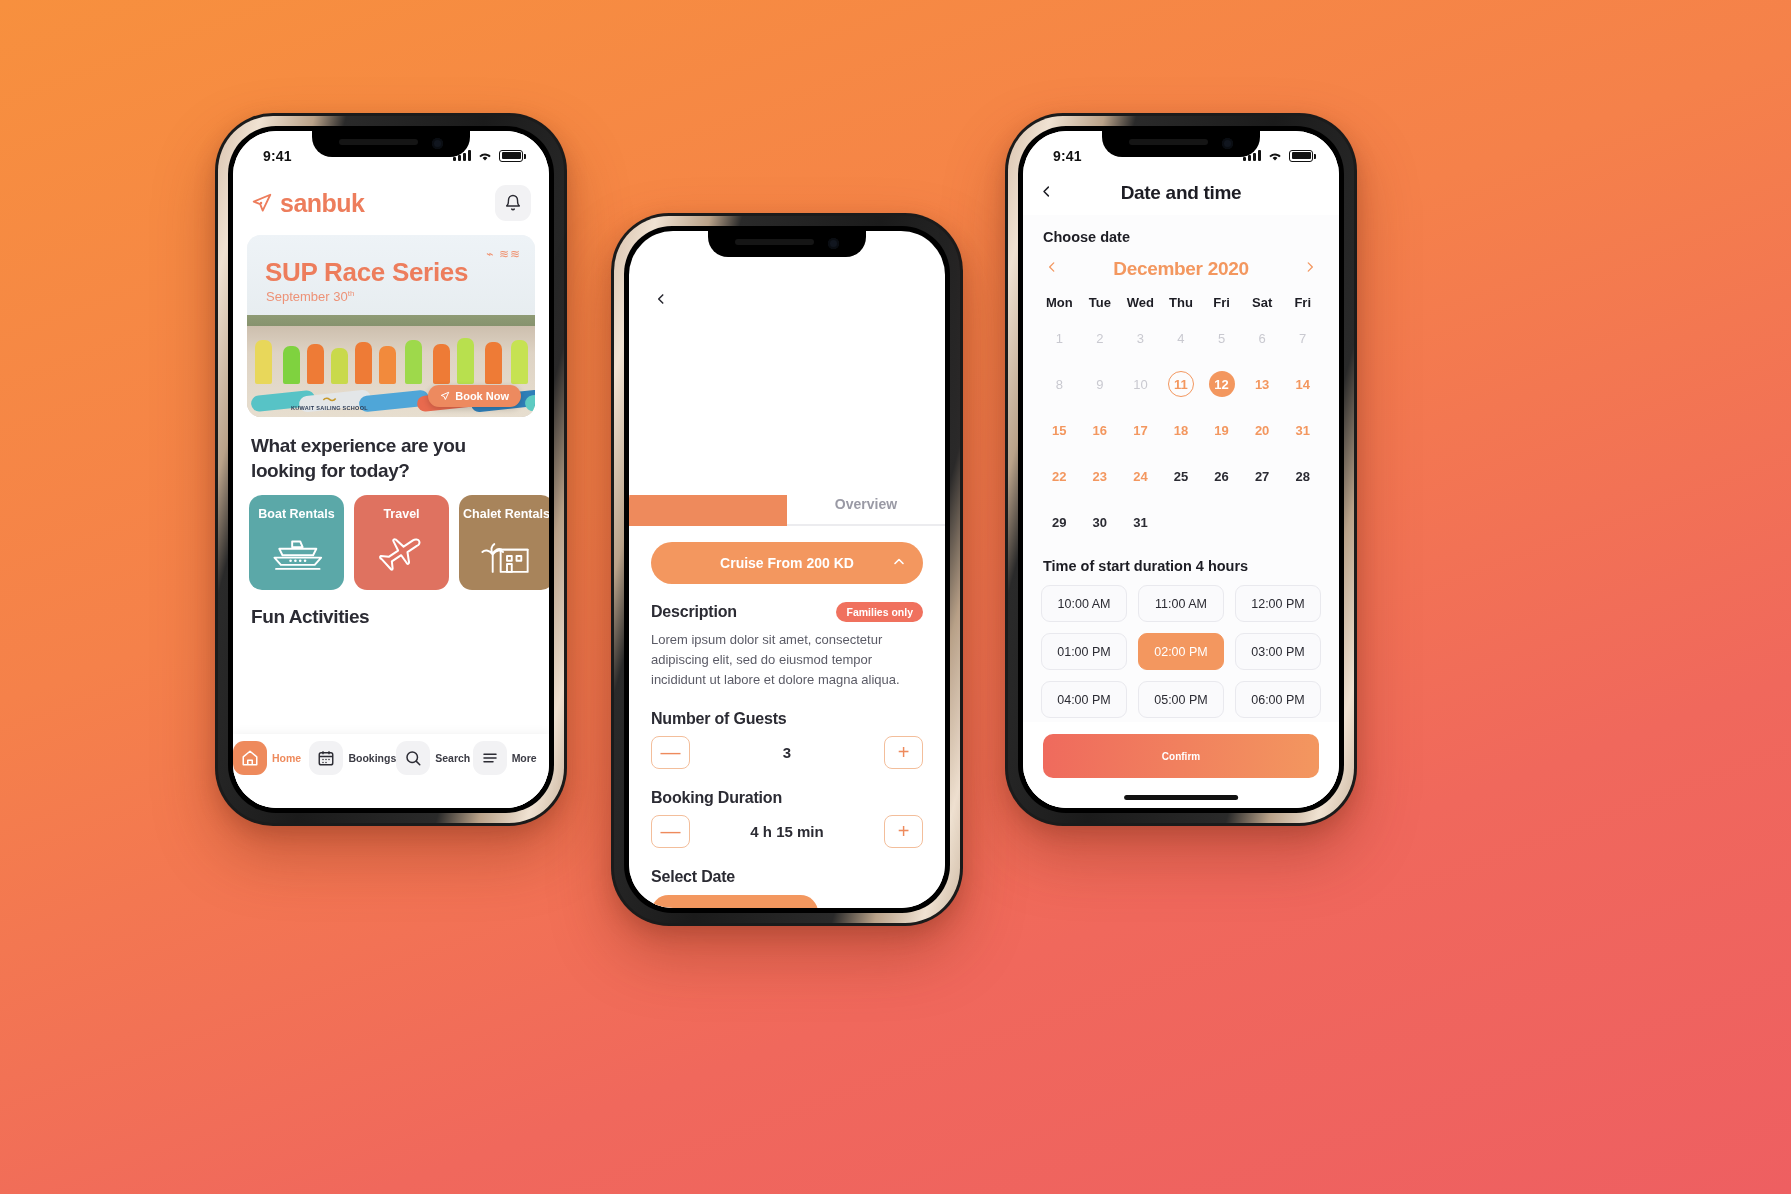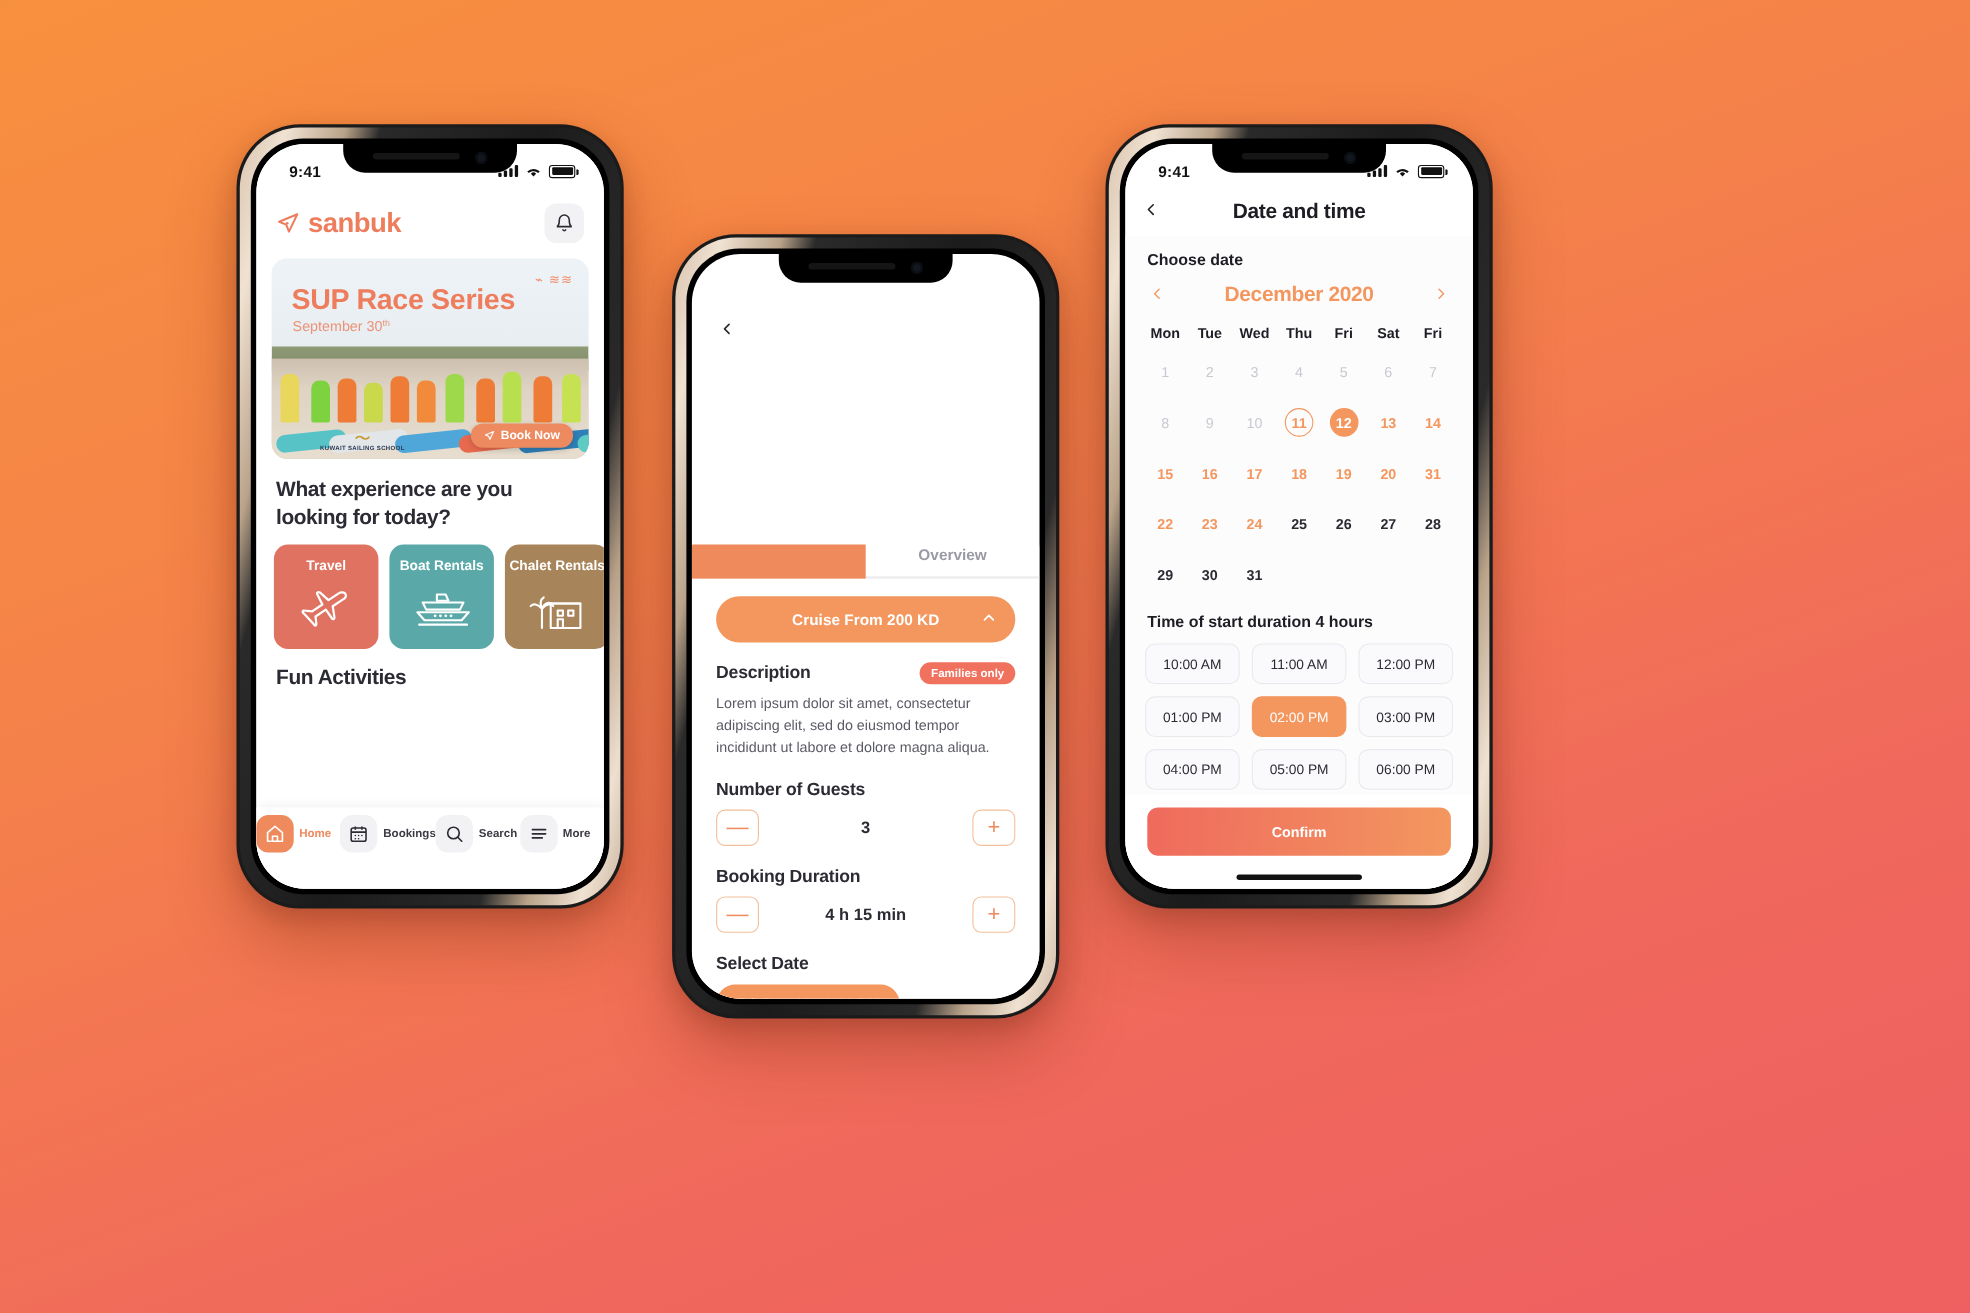--- a/index.html
+++ b/index.html
@@ -180,21 +180,21 @@
   .cal .d span{ display:inline-flex; width:26px; height:26px; border-radius:50%;
                 align-items:center; justify-content:center;}
   .cal .d.ring span{ border:1.4px solid #F3975F; color:#F3975F;}
   .cal .d.sel span{ background:#F3975F; color:#fff;}
   .timehead{ margin:18px 20px 0 20px; font-size:14.5px; font-weight:bold; color:#1d1d24;}
   .slots{ margin:11px 18px 0 18px; display:grid; grid-template-columns:repeat(3,1fr); gap:11px;}
   .slot{ height:37px; border-radius:9px; border:1.2px solid #E9E9EE; background:#FAFAFC;
          display:flex; align-items:center; justify-content:center; font-size:12.5px; color:#2b2b33;}
   .slot.on{ background:#F3975F; border-color:#F3975F; color:#fff; }
   .confirmwrap{ background:#fff; padding:12px 20px 30px 20px; }
-  .confirm{ height:44px; border-radius:10px; color:#fff; font-size:13px; font-weight:bold;
+  .confirm{ height:44px; border-radius:10px; color:#fff; font-size:10px; font-weight:bold;
             display:flex; align-items:center; justify-content:center;
             background:linear-gradient(95deg,#EF6A5D 0%, #F3975F 100%);}
 </style>
 </head>
 <body>
 
 <div class="phone" id="phone1">
  <div class="bezel">
   <div class="screen">
     <div class="notch">
@@ -276,40 +276,40 @@
           <svg width="10" height="10" viewBox="0 0 24 24" fill="none" stroke="#fff" stroke-width="2.4" stroke-linejoin="round">
                 <path d="M21 3 3 10.5l7 2.8 2.8 7z"></path>
               </svg>
           <span>Book Now</span>
         </div>
       </div>
 
       <div class="q-title">What experience are you looking for today?</div>
 
       <div class="cats">
-        <div class="cat" style="background:#DF7260">
-          <span class="lbl">Travel</span>
-          <span class="ic">
-            <svg width="50" height="40" viewBox="0 0 64 48" fill="none" stroke="#fff" stroke-width="2.6" stroke-linejoin="round" stroke-linecap="round">
-              <path d="M6 28c-2-1-3-3-1-4l10 1 12-8-6-12c-1-2 1-3 3-2l10 9 12-8c3-2 7-1 8 1s0 5-3 6l-12 8 2 13c0 2-2 3-3 1l-7-10-12 8 1 9c0 2-2 2-3 0z"></path>
-            </svg>
-          </span>
-        </div>
         <div class="cat" style="background:#5BA8A8">
           <span class="lbl">Boat Rentals</span>
           <span class="ic">
             <svg width="58" height="40" viewBox="0 0 72 48" fill="none" stroke="#fff" stroke-width="2.4" stroke-linejoin="round" stroke-linecap="round">
               <path d="M30 6h10l3 7H30z"></path>
                   <path d="M14 15h46l-4 8H18z"></path>
                   <path d="M8 26h58l-8 9H16z"></path>
               <path d="M10 40h54"></path>
               <circle cx="28" cy="30" r="1.6" fill="#fff" stroke="none"></circle>
                   <circle cx="34" cy="30" r="1.6" fill="#fff" stroke="none"></circle>
               <circle cx="40" cy="30" r="1.6" fill="#fff" stroke="none"></circle>
                   <circle cx="46" cy="30" r="1.6" fill="#fff" stroke="none"></circle>
+            </svg>
+          </span>
+        </div>
+        <div class="cat" style="background:#DF7260">
+          <span class="lbl">Travel</span>
+          <span class="ic">
+            <svg width="50" height="40" viewBox="0 0 64 48" fill="none" stroke="#fff" stroke-width="2.6" stroke-linejoin="round" stroke-linecap="round">
+              <path d="M6 28c-2-1-3-3-1-4l10 1 12-8-6-12c-1-2 1-3 3-2l10 9 12-8c3-2 7-1 8 1s0 5-3 6l-12 8 2 13c0 2-2 3-3 1l-7-10-12 8 1 9c0 2-2 2-3 0z"></path>
             </svg>
           </span>
         </div>
         <div class="cat" style="background:#A8845B">
           <span class="lbl">Chalet Rentals</span>
           <span class="ic">
             <svg width="54" height="40" viewBox="0 0 68 48" fill="none" stroke="#fff" stroke-width="2.4" stroke-linejoin="round" stroke-linecap="round">
               <path d="M26 44V16h34v28z"></path>
                   <path d="M26 16h34"></path>
                   <path d="M34 24h6v6h-6zM46 24h6v6h-6zM34 34h6v10h-6z"></path>

